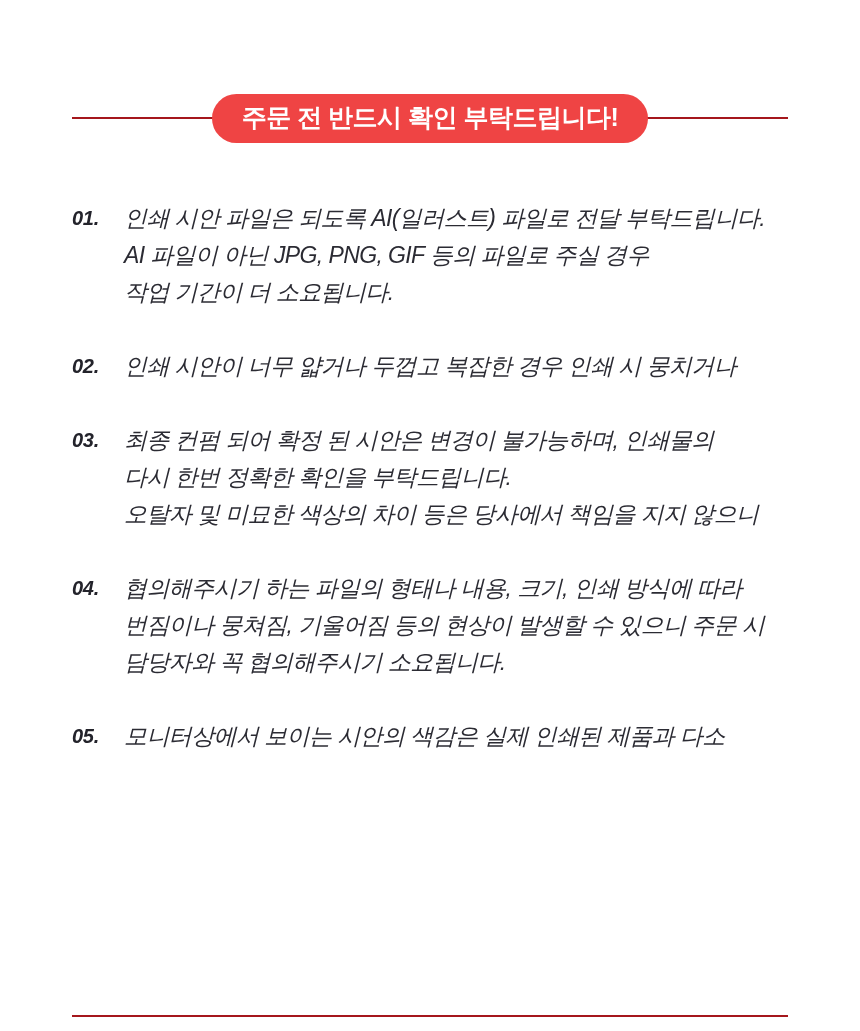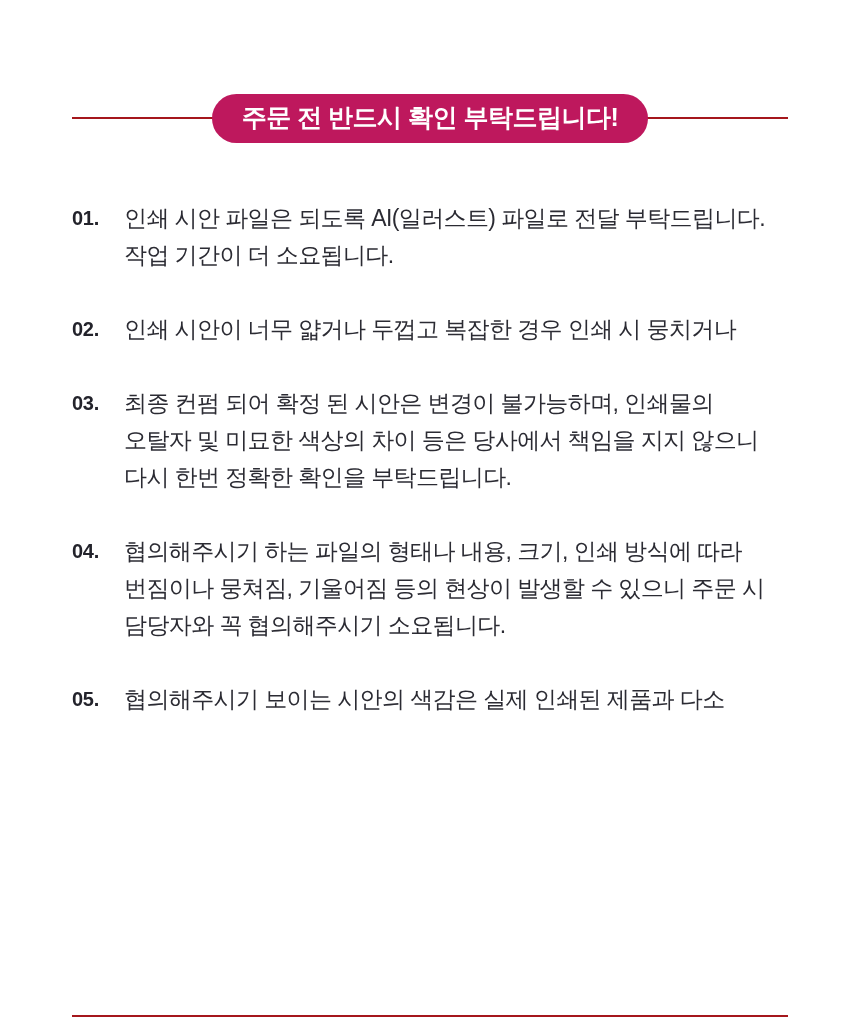--- a/index.html
+++ b/index.html
@@ -35,35 +35,36 @@
     top: 50%;
     height: 2px;
     background: #a5171c;
     transform: translateY(-50%);
   }
   .header-rule.left  { left: 72px;  right: 628px; }
   .header-rule.right { right: 72px; left: 628px; }
   .badge {
     position: relative;
     z-index: 2;
-    background: #be185d;
+    background: #ef4444;
     color: #ffffff;
     font-size: 25px;
     font-weight: bold;
     letter-spacing: -0.5px;
     padding: 11px 30px 13px 30px;
     border-radius: 26px;
     line-height: 1;
     white-space: nowrap;
   }
 
   
   .notice-list {
     margin: 22px 0 0 0;
     padding: 0 60px 0 72px;
+    font-style: italic;
   }
   .notice-item {
     display: flex;
     align-items: flex-start;
     margin-bottom: 37px;
   }
   .notice-item:last-child { margin-bottom: 0; }
   .notice-num {
     flex: 0 0 auto;
     width: 52px;
@@ -104,53 +105,54 @@
     <div class="header-rule right"></div>
     <div class="badge">주문 전 반드시 확인 부탁드립니다!</div>
   </div>
 
   <div class="notice-list">
 
     <div class="notice-item">
       <div class="notice-num">01.</div>
       <div class="notice-body">
         <div class="notice-line">인쇄 시안 파일은 되도록 AI(일러스트) 파일로 전달 부탁드립니다.</div>
+        <div class="notice-line">AI 파일이 아닌 JPG, PNG, GIF 등의 파일로 주실 경우</div>
         <div class="notice-line">작업 기간이 더 소요됩니다.</div>
       </div>
     </div>
 
     <div class="notice-item">
       <div class="notice-num">02.</div>
       <div class="notice-body">
         <div class="notice-line">인쇄 시안이 너무 얇거나 두껍고 복잡한 경우 인쇄 시 뭉치거나</div>
       </div>
     </div>
 
     <div class="notice-item">
       <div class="notice-num">03.</div>
       <div class="notice-body">
         <div class="notice-line">최종 컨펌 되어 확정 된 시안은 변경이 불가능하며, 인쇄물의</div>
+        <div class="notice-line">다시 한번 정확한 확인을 부탁드립니다.</div>
         <div class="notice-line">오탈자 및 미묘한 색상의 차이 등은 당사에서 책임을 지지 않으니</div>
-        <div class="notice-line">다시 한번 정확한 확인을 부탁드립니다.</div>
       </div>
     </div>
 
     <div class="notice-item">
       <div class="notice-num">04.</div>
       <div class="notice-body">
         <div class="notice-line">협의해주시기 하는 파일의 형태나 내용, 크기, 인쇄 방식에 따라</div>
         <div class="notice-line">번짐이나 뭉쳐짐, 기울어짐 등의 현상이 발생할 수 있으니 주문 시</div>
         <div class="notice-line">담당자와 꼭 협의해주시기 소요됩니다.</div>
       </div>
     </div>
 
     <div class="notice-item">
       <div class="notice-num">05.</div>
       <div class="notice-body">
-        <div class="notice-line">협의해주시기 보이는 시안의 색감은 실제 인쇄된 제품과 다소</div>
+        <div class="notice-line">모니터상에서 보이는 시안의 색감은 실제 인쇄된 제품과 다소</div>
       </div>
     </div>
 
   </div>
 
   <div class="footer-rule"></div>
 
 </div>
 
 </body></html>

